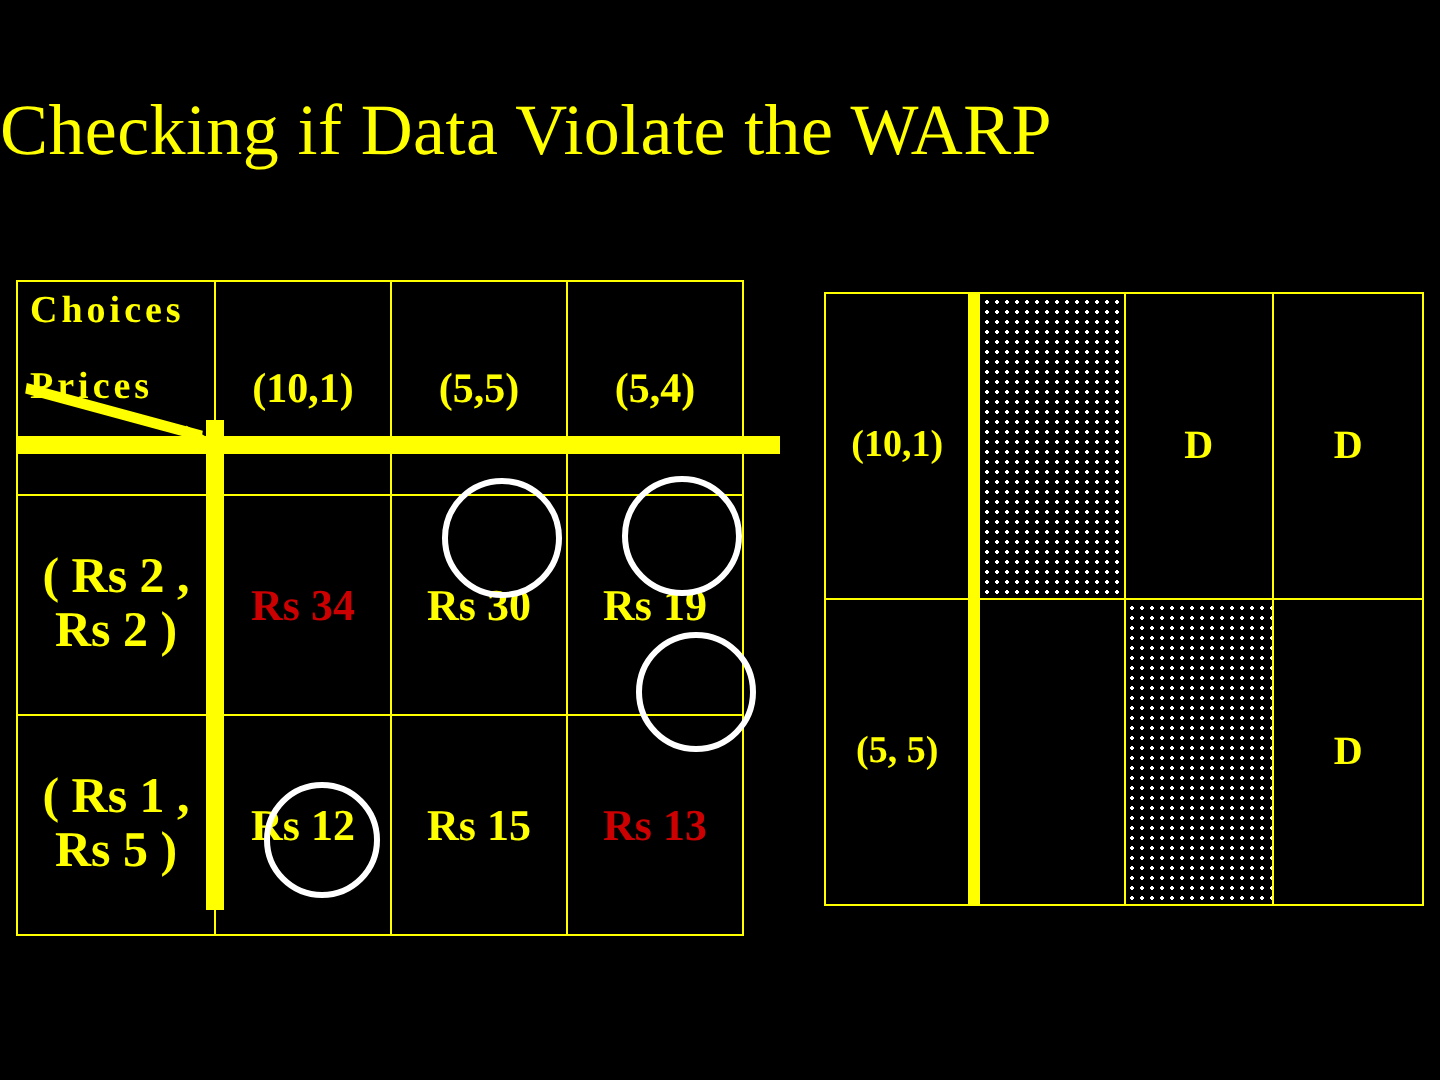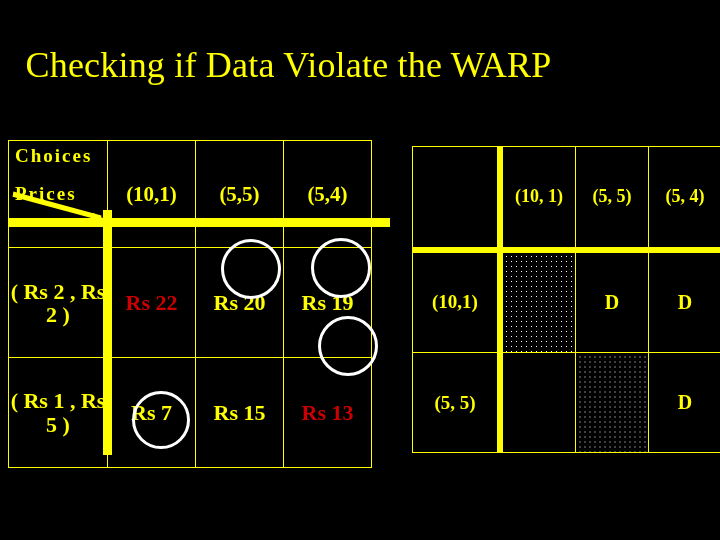--- a/index.html
+++ b/index.html
@@ -15,21 +15,21 @@
     font-family: "Liberation Serif", "DejaVu Serif", serif;
     background: #000000;
   }
 
   
   #slide-title {
     position: absolute;
     left: 0;
     top: 44px;
     width: 577px;
-    text-align: center;
+    text-align: left;
     color: #ffff00;
     font-size: 36px;
     font-family: "Liberation Serif", "DejaVu Serif", serif;
     letter-spacing: 0.2px;
     white-space: nowrap;
   }
 
   
   .grid {
     position: absolute;
@@ -57,21 +57,21 @@
     font-size: 19px;
   }
   #left-table td { font-size: 19px; }
   #left-table .hdr-corner {
     width: 98px;
     height: 80px;
     position: relative;
     padding: 0;
   }
   #left-table .col-hdr { width: 87px; height: 80px; font-size: 21px; }
-  #left-table .row-hdr { height: 82px; line-height: 1.05; font-size: 22px; }
+  #left-table .row-hdr { height: 82px; line-height: 1.05; font-size: 25px; }
   #left-table .cell { height: 82px; font-size: 22px; }
   .val-red { color: #cc0000 !important; }
   .val-yellow { color: #ffff00 !important; }
 
   
   .corner-wrap {
     position: relative;
     width: 100%;
     height: 100%;
   }
@@ -169,53 +169,47 @@
         </svg>
       </div>
     </td>
     <td class="col-hdr">(10,1)</td>
     <td class="col-hdr">(5,5)</td>
     <td class="col-hdr">(5,4)</td>
   </tr>
 
   <tr>
     <td class="row-hdr">( Rs 2 , Rs 2 )</td>
-    <td class="cell val-red">Rs 22</td>
-    <td class="cell val-yellow">Rs 20</td>
+    <td class="cell val-red">Rs 34</td>
+    <td class="cell val-yellow">Rs 30</td>
     <td class="cell val-yellow">Rs 19</td>
   </tr>
 
 
   <tr>
     <td class="row-hdr">( Rs 1 , Rs 5 )</td>
-    <td class="cell val-yellow">Rs 7</td>
+    <td class="cell val-yellow">Rs 12</td>
     <td class="cell val-yellow">Rs 15</td>
     <td class="cell val-red">Rs 13</td>
   </tr>
 </tbody>
   </table>
 
 <div id="thick-h-bar"></div>
 <div id="thick-v-bar"></div>
 
 <div id="circle-annotations">
     <div class="circle-annot" style="left: 221px; top: 239px; width: 54px; height: 54px;"></div>
     <div class="circle-annot" style="left: 311px; top: 238px; width: 54px; height: 54px;"></div>
     <div class="circle-annot" style="left: 318px; top: 316px; width: 54px; height: 54px;"></div>
     <div class="circle-annot" style="left: 132px; top: 391px; width: 52px; height: 52px;"></div>
   </div>
 
 <table class="grid" id="right-table">
   <tbody>
-      <tr>
-    <td class="rt-corner thick-bottom thick-right"></td>
-    <td class="rt-col-hdr thick-bottom">(10, 1)</td>
-    <td class="rt-col-hdr thick-bottom">(5, 5)</td>
-    <td class="rt-col-hdr thick-bottom">(5, 4)</td>
-  </tr>
 
   <tr>
     <td class="rt-row-hdr thick-right">(10,1)</td>
     <td class="rt-cell diag"></td>
     <td class="rt-cell">D</td>
     <td class="rt-cell">D</td>
   </tr>
 
   <tr>
     <td class="rt-row-hdr thick-right">(5, 5)</td>

